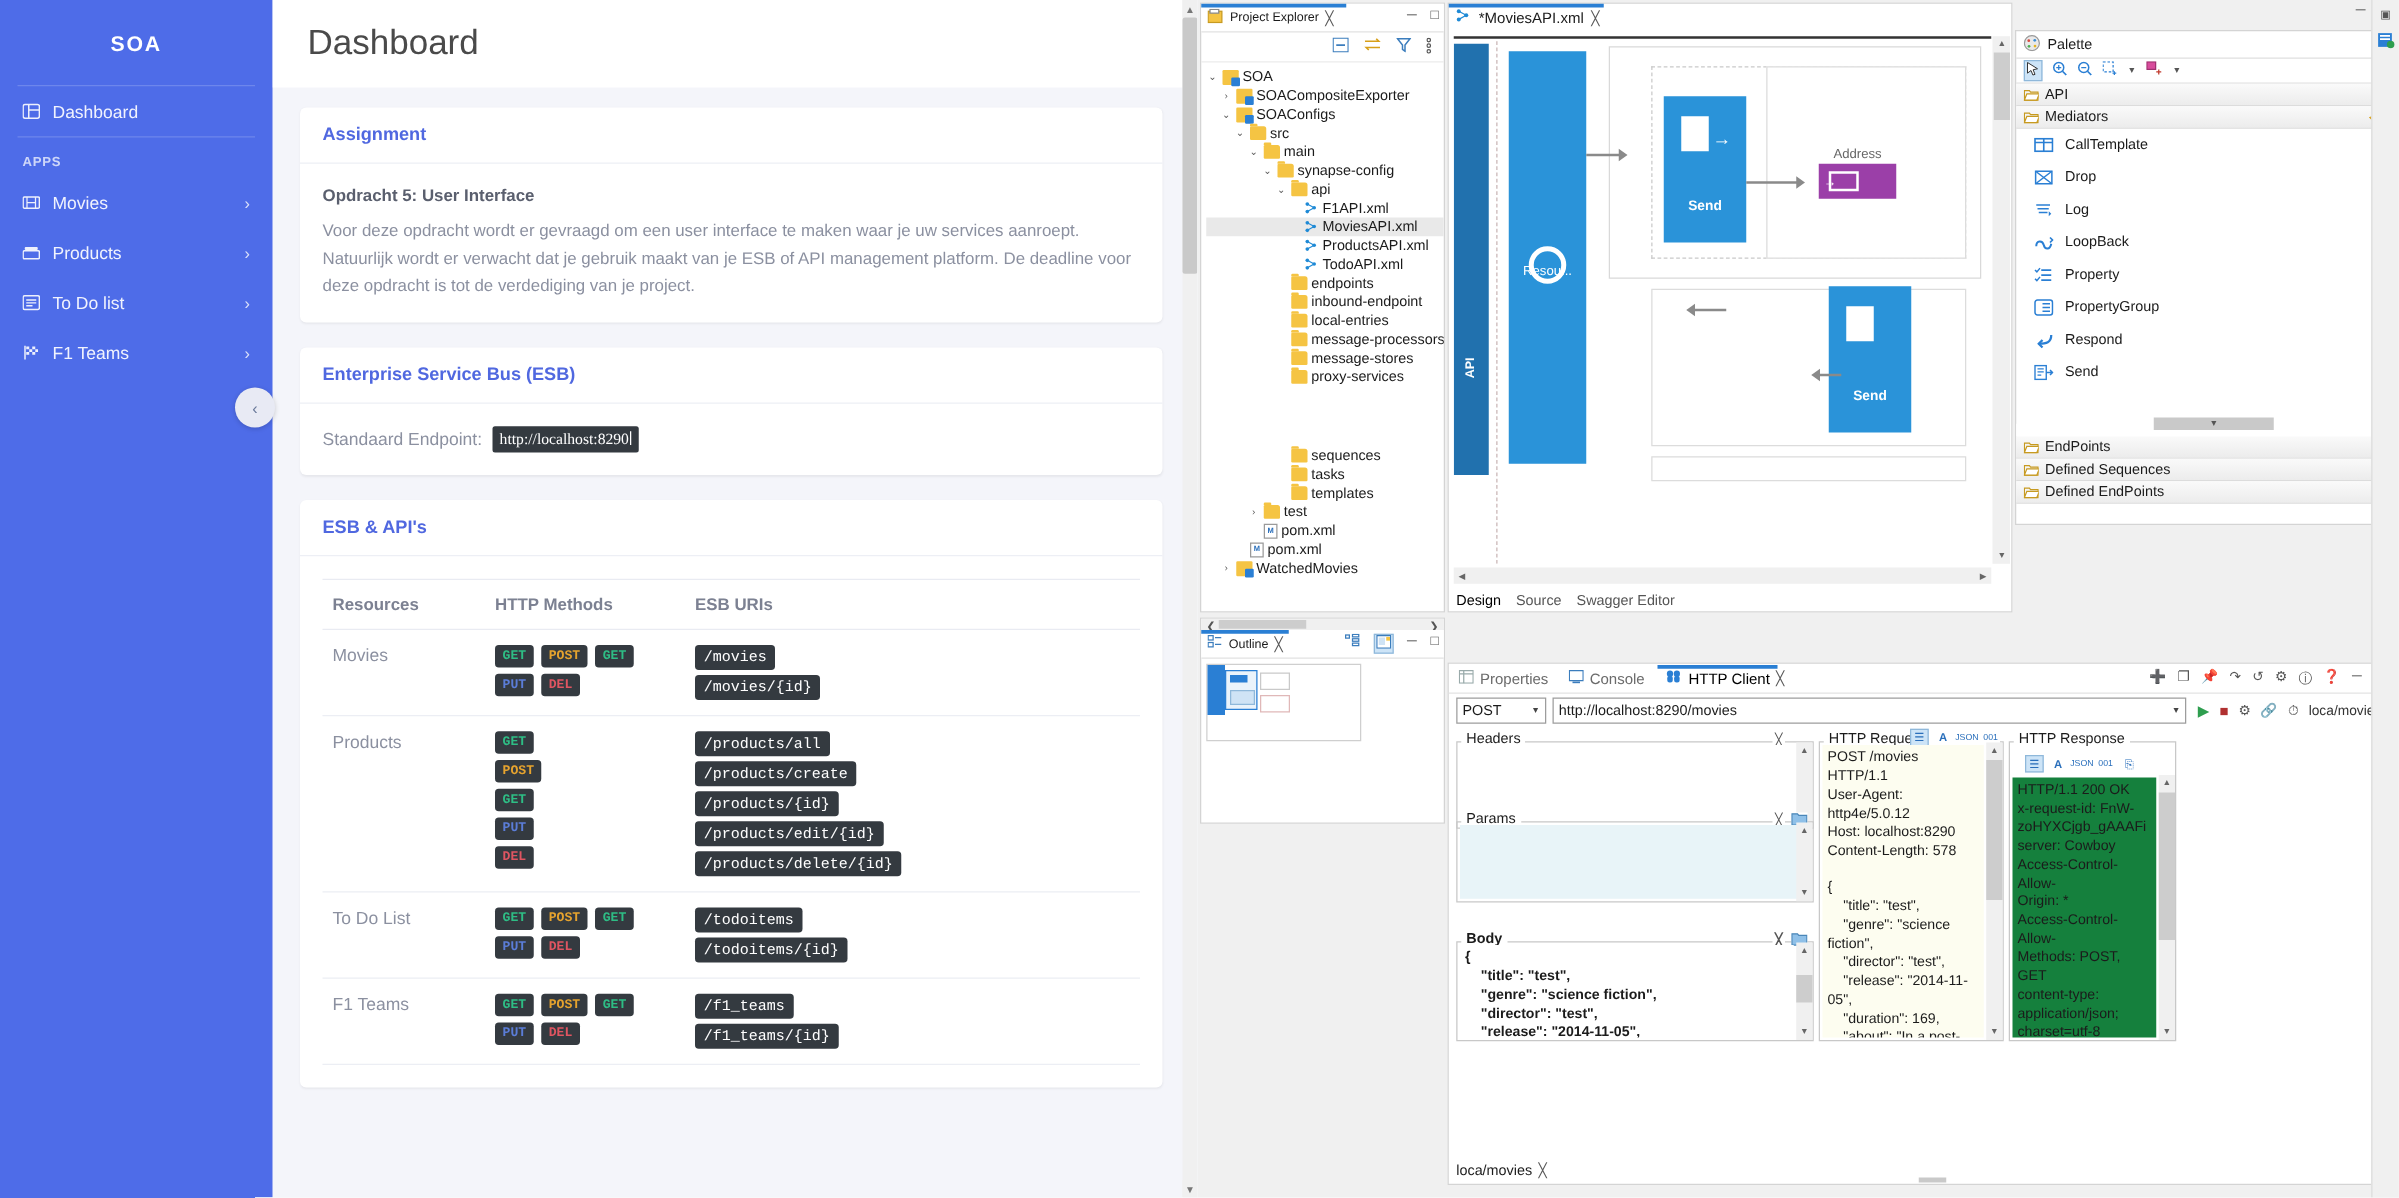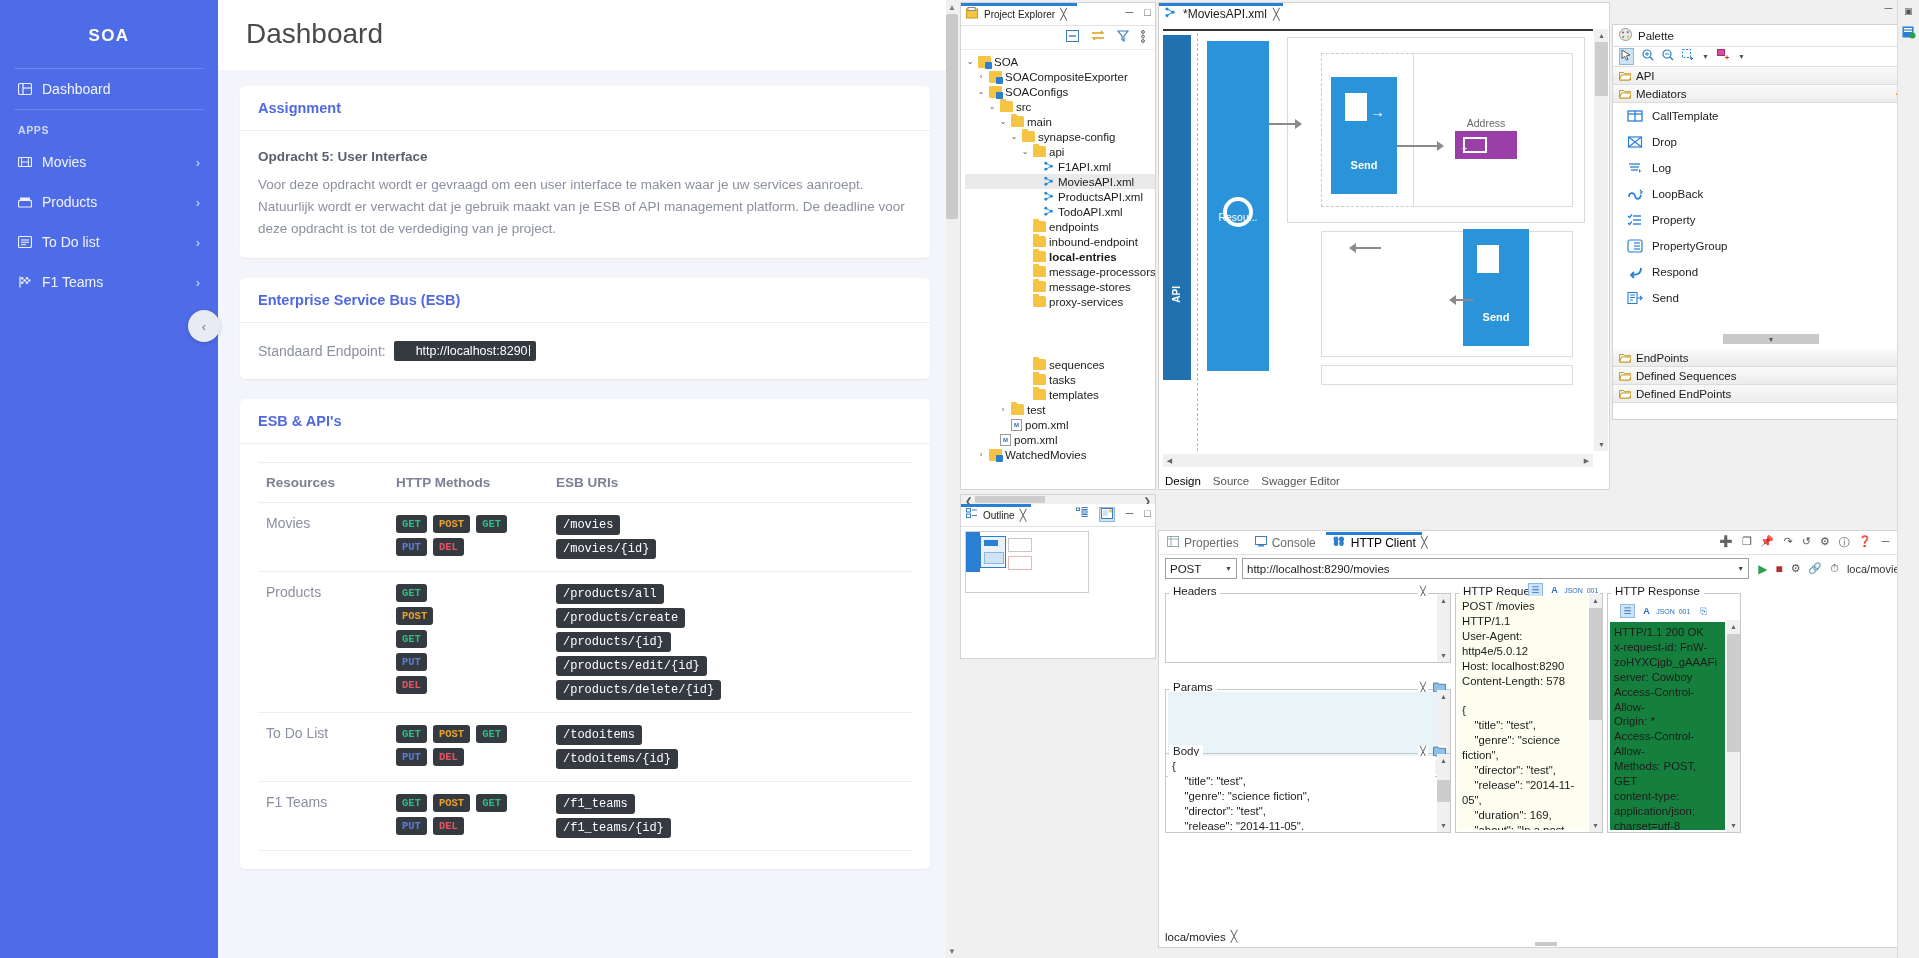--- a/index.html
+++ b/index.html
@@ -40,22 +40,22 @@
   .page-head { background:#fff; padding: 18px 28px 20px 28px; }
   .page-title { font-size: 28px; font-weight: 400; color:#4a4a4a; }
   .cards { padding: 16px 28px 0 22px; }
   .card { background:#fff; border-radius:5px; box-shadow: 0 1px 2px rgba(0,0,0,.06); margin-bottom: 20px; }
   .card-head { padding: 14px 18px; border-bottom:1px solid #edeff5; font-size:14.5px; font-weight:bold; color:#5068e0; }
   .card-body { padding: 18px; }
   .card-body h4 { font-size:13.5px; color:#5a5f6e; margin-bottom: 10px; font-weight:bold;}
   .card-body p { font-size:13.5px; color:#8b90a0; line-height: 1.62; }
   .endpoint-row { display:flex; align-items:center; gap:8px; font-size:14px; color:#8b90a0; }
   .code-chip {
-    background:#343a40; color:#fff; font-family:Liberation Sans, sans-serif; font-size:12.5px;
-    padding: 3px 6px 3px 22px; border-radius:2px; letter-spacing:0;
+    background:#343a40; color:#fff; font-family:Liberation Serif, serif; font-size:12.5px;
+    padding: 3px 6px 3px 6px; border-radius:2px; letter-spacing:0;
   }
   .code-chip .caret { display:inline-block; width:1px; background:#fff; height:11px; vertical-align:-1px; margin-left:1px;}
 
   table.api { width:100%; border-collapse: collapse; }
   table.api th {
     text-align:left; font-size:13.5px; color:#7c8192; font-weight:bold;
     padding: 12px 8px; border-top:1px solid #e9ebf2; border-bottom:1px solid #e9ebf2;
   }
   table.api td { padding: 12px 8px; vertical-align: top; border-bottom:1px solid #eceef4; font-size:14px; color:#8b90a0; }
   td.col-res { width: 130px; }
@@ -495,21 +495,21 @@
           <div class="tnode" style="padding-left: 55px;">
             <span class="twist"></span>
             <span class="folder"></span>
             <span>endpoints</span>
           </div>
           <div class="tnode" style="padding-left: 55px;">
             <span class="twist"></span>
             <span class="folder"></span>
             <span>inbound-endpoint</span>
           </div>
-          <div class="tnode" style="padding-left: 55px; font-weight: bold;">
+          <div class="tnode" style="padding-left: 55px;">
             <span class="twist"></span>
             <span class="folder"></span>
             <span>local-entries</span>
           </div>
           <div class="tnode" style="padding-left: 55px;">
             <span class="twist"></span>
             <span class="folder"></span>
             <span>message-processors</span>
           </div>
           <div class="tnode" style="padding-left: 55px;">
@@ -931,36 +931,36 @@
       <div class="grp" style="left:6px;top:62px;width:286px;height:70px;">
         <span class="grp-title">Headers</span>
         <span class="grp-x">╳</span>
         <div style="position:absolute;inset:2px;background:#fff;"></div>
         <div class="vscroll">
           <div class="varrow" style="top:0">▲</div>
           <div class="varrow" style="bottom:0">▼</div>
         </div>
       </div>
 
-      <div class="grp" style="left:6px;top:158px;width:286px;height:88px;">
+      <div class="grp" style="left:6px;top:126px;width:286px;height:65px;">
         <span class="grp-title">Params</span>
         <span class="grp-x">╳</span>
         <span class="grp-fold">
           <svg width="13" height="11" viewBox="0 0 13 11">
               <path d="M0.5 10V1h4.5l1 1.3h6.5V10z" fill="#8fc0e8" stroke="#4a86b8"></path>
             </svg>
         </span>
         <div style="position:absolute;inset:2px;background:#e8f4f8;"></div>
         <div class="vscroll">
           <div class="varrow" style="top:0">▲</div>
           <div class="varrow" style="bottom:0">▼</div>
         </div>
       </div>
 
-      <div class="grp" style="left:6px;top:222px;width:286px;height:80px;">
+      <div class="grp" style="left:6px;top:222px;width:286px;height:80px;font-weight:bold;">
         <span class="grp-title">Body</span>
         <span class="grp-x">╳</span>
         <span class="grp-fold">
           <svg width="13" height="11" viewBox="0 0 13 11">
               <path d="M0.5 10V1h4.5l1 1.3h6.5V10z" fill="#8fc0e8" stroke="#4a86b8"></path>
             </svg>
         </span>
         <div style="position:absolute;inset:2px;right:15px;background:#fff;overflow:hidden;">
           <div class="mono-body">{
     "title": "test",

